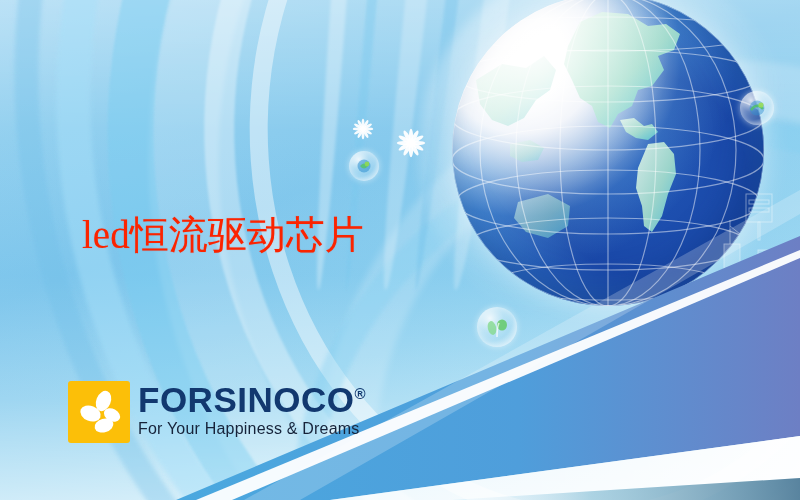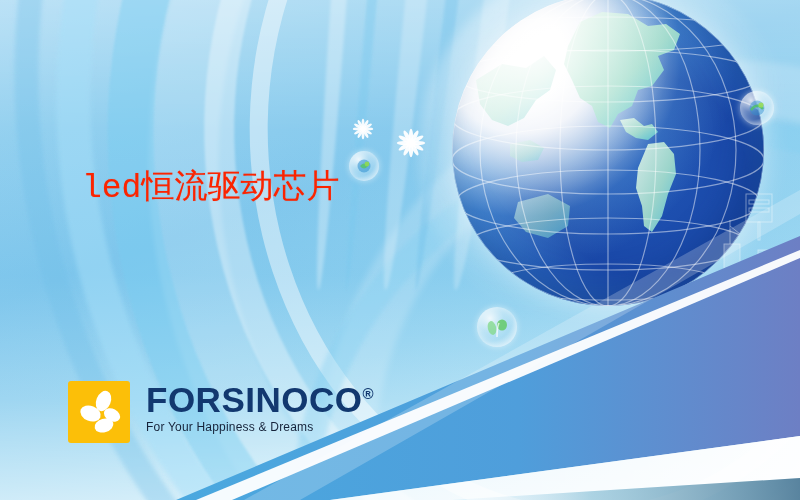--- a/index.html
+++ b/index.html
@@ -85,38 +85,39 @@
     background:radial-gradient(circle at 32% 28%,rgba(255,255,255,.85) 0%,rgba(255,255,255,.30) 34%,rgba(255,255,255,.10) 58%,rgba(255,255,255,.42) 86%,rgba(255,255,255,.72) 100%);
     box-shadow:inset 0 0 10px rgba(255,255,255,.75), 0 0 6px rgba(255,255,255,.5);}
 
   
   .ribbons{position:absolute;inset:0;pointer-events:none;overflow:hidden;}
 
   
   .headline{position:absolute;left:82px;top:162px;width:340px;}
   .headline .line{
     color:#fb2400;
-    font-size:33px;
+    font-size:39px;
     line-height:1.62;
     font-weight:400;
     white-space:nowrap;
-    font-family:Liberation Mono, monospace;
+    font-family:Liberation Serif, serif;
     text-shadow:0 0 1px rgba(251,36,0,.35);
+    margin-top:41px;
   }
   .headline .line.l2{padding-left:14px;}
 
   
   .logo{position:absolute;left:68px;top:381px;display:flex;align-items:flex-start;}
   .logo-mark{width:62px;height:62px;background:#fcbf08;border-radius:3px;
     display:flex;align-items:center;justify-content:center;flex:0 0 auto;}
-  .logo-text{margin-left:16px;padding-top:2px;}
+  .logo-text{margin-left:8px;padding-top:2px;}
   .brand{font-size:35px;line-height:.96;font-weight:bold;color:#12386f;
     letter-spacing:.5px;font-family:"Liberation Sans","DejaVu Sans",sans-serif;white-space:nowrap;}
   .brand sup{font-size:15px;vertical-align:super;font-weight:bold;}
-  .tagline{font-size:12px;color:#16233a;margin-top:3px;letter-spacing:.2px;
+  .tagline{font-size:16px;color:#16233a;margin-top:3px;letter-spacing:.2px;
     font-family:"Liberation Sans","DejaVu Sans",sans-serif;white-space:nowrap;}
 </style>
 </head>
 <body>
 
 <div id="banner">
 
   <div class="wash left"></div>
 
   <div class="arcs">

